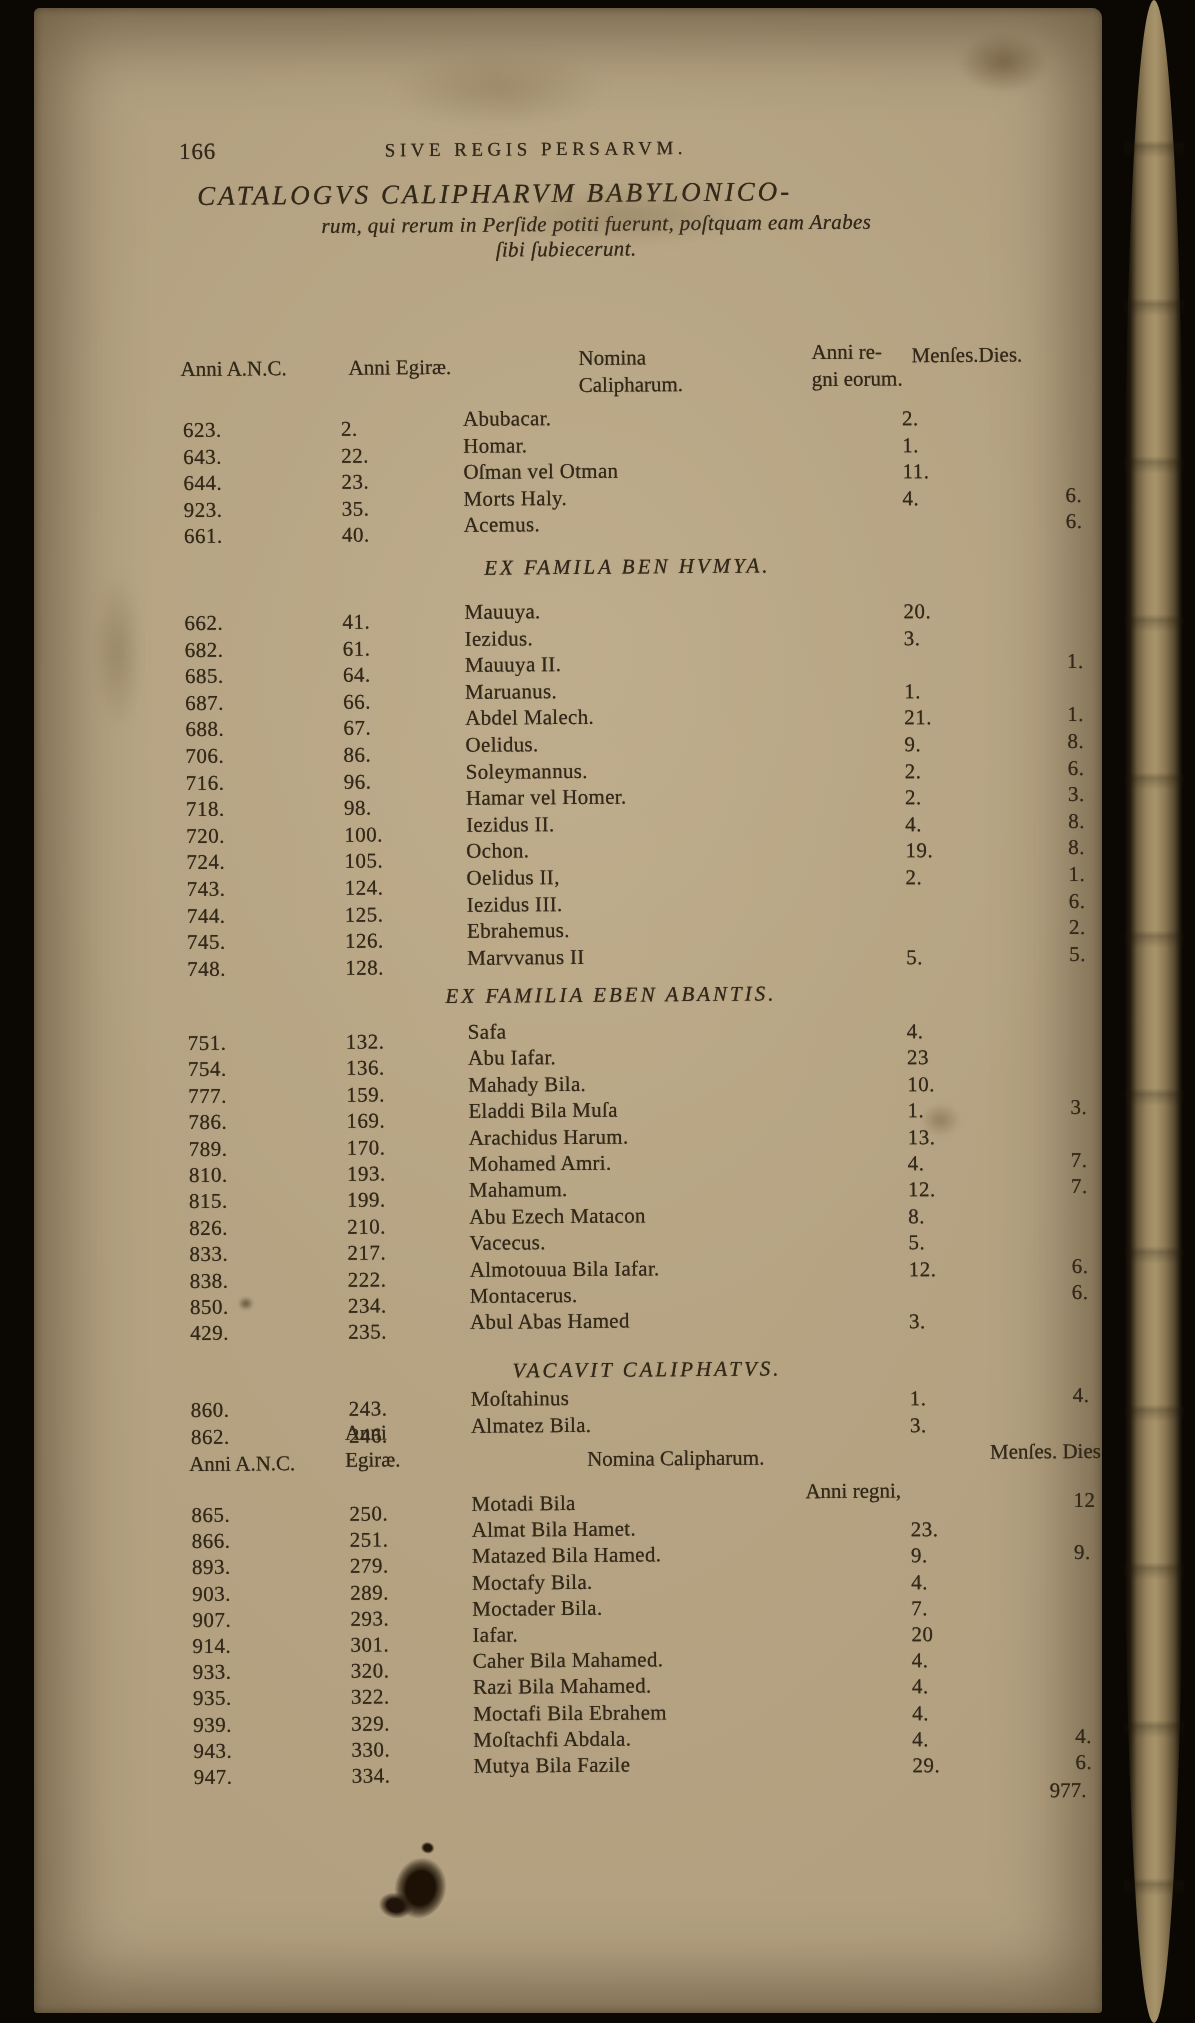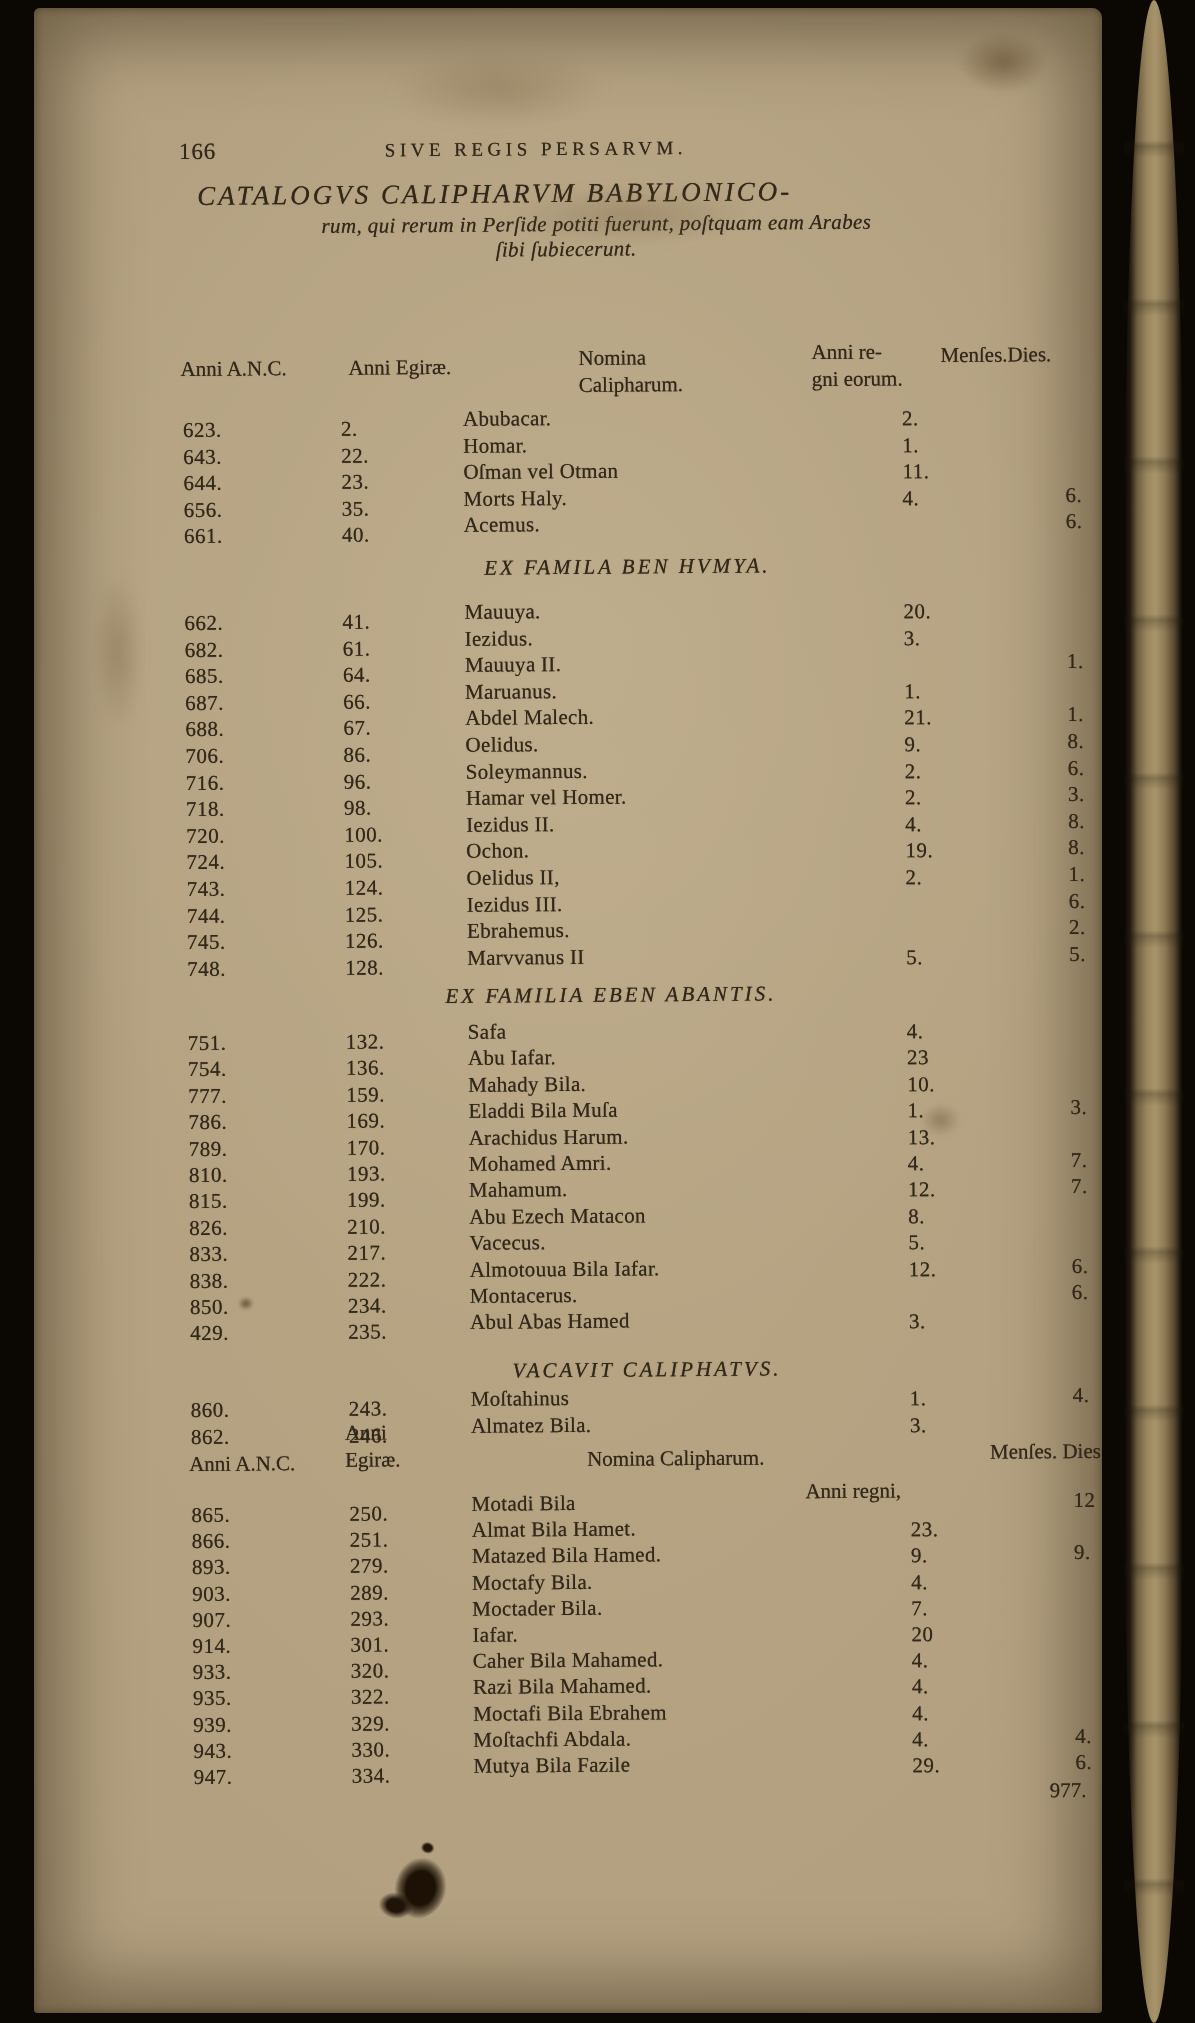--- a/index.html
+++ b/index.html
@@ -30,21 +30,21 @@
   .running-header{left:356px;top:130px;font-size:19px;letter-spacing:4.5px;}
   .title1{left:168px;top:170px;font-size:27px;font-style:italic;letter-spacing:3px;}
   .title2{left:292px;top:204px;font-size:21px;font-style:italic;letter-spacing:0.4px;}
   .title3{left:466px;top:229px;font-size:21px;font-style:italic;letter-spacing:0.4px;}
   
   .th{font-size:21px;line-height:27px;}
   .h-c1{left:150px;top:345px;}
   .h-c2{left:318px;top:345px;}
   .h-c3{left:548px;top:337px;}
   .h-c4{left:781px;top:333px;}
-  .h-c5{left:910px;top:337px;}
+  .h-c5{left:881px;top:337px;}
   
   .rh-c1{left:150px;top:1440px;}
   .rh-c2{left:306px;top:1400px;margin-top:10px;}
   .rh-c3{left:548px;top:1438px;}
   .rh-c4{left:766px;top:1436px;margin-top:36px;}
   .rh-c5{left:951px;top:1434px;}
   
   .row{position:absolute;left:0;width:100%;height:27px;font-size:21px;}
   .cell{position:absolute;white-space:nowrap;letter-spacing:0.5px;text-shadow:0 0 0.7px rgba(48,37,20,0.75);}
   .c1{left:152px;}
@@ -137,21 +137,21 @@
             <span class="cell c3">Homar.</span>
             <span class="cell c4">1.</span>
           </div>
           <div class="row" style="top: 460px;">
             <span class="cell c1">644.</span>
             <span class="cell c2">23.</span>
             <span class="cell c3">Oſman vel Otman</span>
             <span class="cell c4">11.</span>
           </div>
           <div class="row" style="top: 486.5px;">
-            <span class="cell c1">656.</span>
+            <span class="cell c1">923.</span>
             <span class="cell c2">35.</span>
             <span class="cell c3">Morts Haly.</span>
             <span class="cell c4">4.</span>
             <span class="cell c5">6.</span>
           </div>
           <div class="row" style="top: 513px;">
             <span class="cell c1">661.</span>
             <span class="cell c2">40.</span>
             <span class="cell c3">Acemus.</span>
             <span class="cell c5">6.</span>

